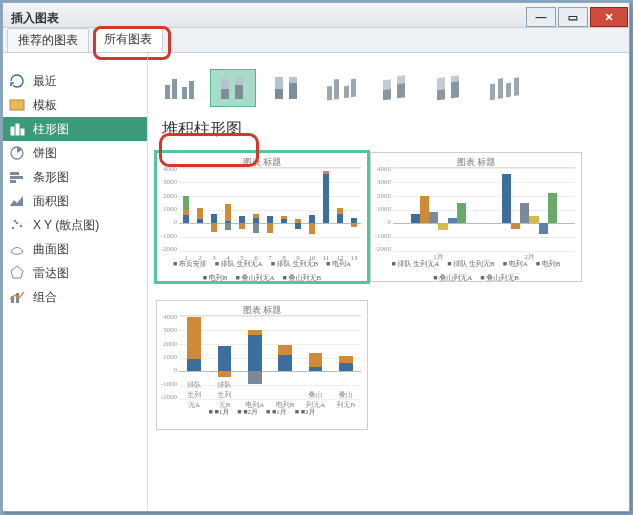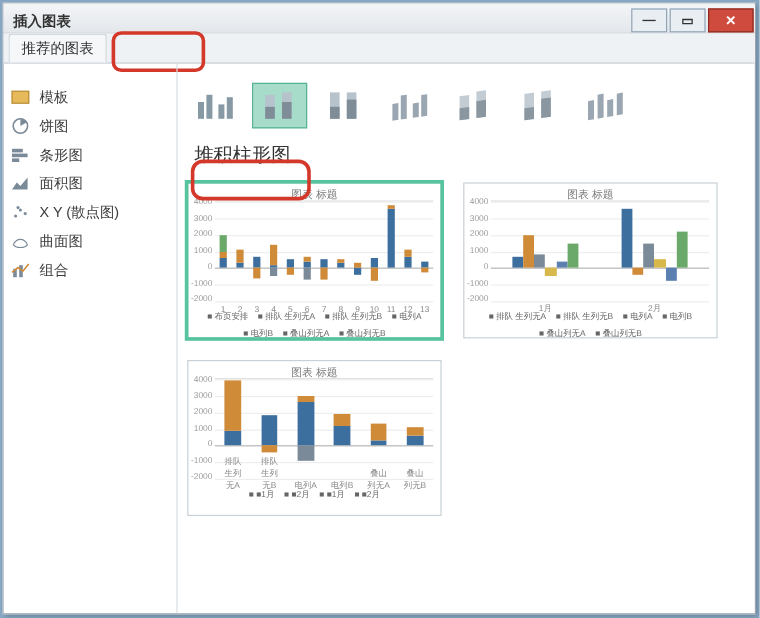--- a/index.html
+++ b/index.html
@@ -26,21 +26,21 @@
   .sitem.sel { background:#3b9a7a; color:#fff;}
   .sic { width:16px; height:16px; display:flex; align-items:center; justify-content:center; }
   .content { flex:1; position:relative; padding:10px 8px 0 8px; overflow:auto;}
   
   .subrow { display:flex; gap:8px; margin:6px 0 10px 0;}
   .sub { width:44px; height:36px; border:1px solid transparent; display:flex; align-items:center; justify-content:center;}
   .sub.sel { background:#a7dccb; border:1px solid #56b492;}
   .subname { font-size:16px; padding:2px 6px;}
   .redbox2 { position:absolute; left:156px; top:130px; width:94px; height:28px; border:3px solid #d4382b; border-radius:10px; pointer-events:none;}
   
-  .previews { display:flex; flex-wrap:wrap; gap:18px 18px; margin-top:10px;}
+  .previews { display:flex; flex-wrap:wrap; gap:18px 2px; margin-top:10px;font-family:Liberation Serif, serif;}
   .pv { width:210px; height:128px; border:1px solid #c9d0d6; background:#fff; position:relative;}
   .pv .pt { text-align:center; font-size:9px; color:#7a7a7a; margin-top:3px; margin-bottom:2px;}
   .pv .plot { position:absolute; left:22px; right:6px; top:14px; bottom:30px; border-top:1px solid #e0e0e0;}
   .pv .legend { position:absolute; left:0; right:0; bottom:2px; height:20px; display:flex; flex-wrap:wrap;
                 justify-content:center; gap:4px 8px; font-size:7px; color:#666;}
   .pv .legend span::before{content:'■ '; }
   .pv.sel { outline:3px solid #56c49c; outline-offset:-1px;}
   .yticks { position:absolute; left:2px; top:12px; bottom:28px; width:18px; display:flex; flex-direction:column;
             justify-content:space-between; font-size:7px; color:#999; text-align:right;}
   
@@ -57,32 +57,52 @@
 
   <div class="titlebar">
     <span class="title">插入图表</span>
     <div class="tbtn">—</div>
     <div class="tbtn">▭</div>
     <div class="tbtn close">✕</div>
   </div>
 
   <div class="tabrow">
     <div class="tab">推荐的图表</div>
+    <div class="tab active">所有图表</div>
   </div>
   <div class="redbox1"></div>
 
   <div class="body">
     <div class="sidebar" id="sidebar">
         <div class="sitem">
           <span class="sic">
+            <svg width="16" height="14" viewBox="0 0 16 14">
+              <path d="M2 7a6 6 0 1 1 2 4.5" fill="none" stroke="#2f6fb0" stroke-width="1.4"></path>
+              <path d="M2 12v-3h3" fill="none" stroke="#2f6fb0" stroke-width="1.4"></path>
+            </svg>
+          </span>
+          <span>最近</span>
+        </div>
+        <div class="sitem">
+          <span class="sic">
             <svg width="16" height="12">
               <rect x="1" y="1" width="14" height="10" fill="#e6b95a" stroke="#b68a2e"></rect>
             </svg>
           </span>
           <span>模板</span>
+        </div>
+        <div class="sitem sel">
+          <span class="sic">
+            <svg width="16" height="14">
+              <rect x="2" y="5" width="3" height="8" fill="#fff" stroke="#fff"></rect>
+              <rect x="7" y="2" width="3" height="11" fill="#fff" stroke="#fff"></rect>
+              <rect x="12" y="7" width="3" height="6" fill="#fff" stroke="#fff"></rect>
+            </svg>
+          </span>
+          <span>柱形图</span>
         </div>
         <div class="sitem">
           <span class="sic">
             <svg width="16" height="16">
               <circle cx="8" cy="8" r="6" fill="none" stroke="#7a8a99" stroke-width="1.3"></circle>
               <path d="M8 8V2a6 6 0 0 1 5 3z" fill="#7a8a99"></path>
             </svg>
           </span>
           <span>饼图</span>
         </div>
@@ -116,20 +136,28 @@
           <span>X Y (散点图)</span>
         </div>
         <div class="sitem">
           <span class="sic">
             <svg width="16" height="14">
               <path d="M2 10c3-6 9-6 12 0" fill="none" stroke="#7a8a99"></path>
               <path d="M2 10c3 3 9 3 12 0" fill="none" stroke="#7a8a99"></path>
             </svg>
           </span>
           <span>曲面图</span>
+        </div>
+        <div class="sitem">
+          <span class="sic">
+            <svg width="16" height="16">
+              <path d="M8 1l6 5-2 7H4L2 6z" fill="none" stroke="#7a8a99"></path>
+            </svg>
+          </span>
+          <span>雷达图</span>
         </div>
         <div class="sitem">
           <span class="sic">
             <svg width="16" height="14">
               <rect x="2" y="6" width="3" height="7" fill="#7a8a99"></rect>
               <rect x="7" y="3" width="3" height="10" fill="#7a8a99"></rect>
               <path d="M1 9l5-4 4 3 5-6" fill="none" stroke="#d08b38" stroke-width="1.3"></path>
             </svg>
           </span>
           <span>组合</span>

